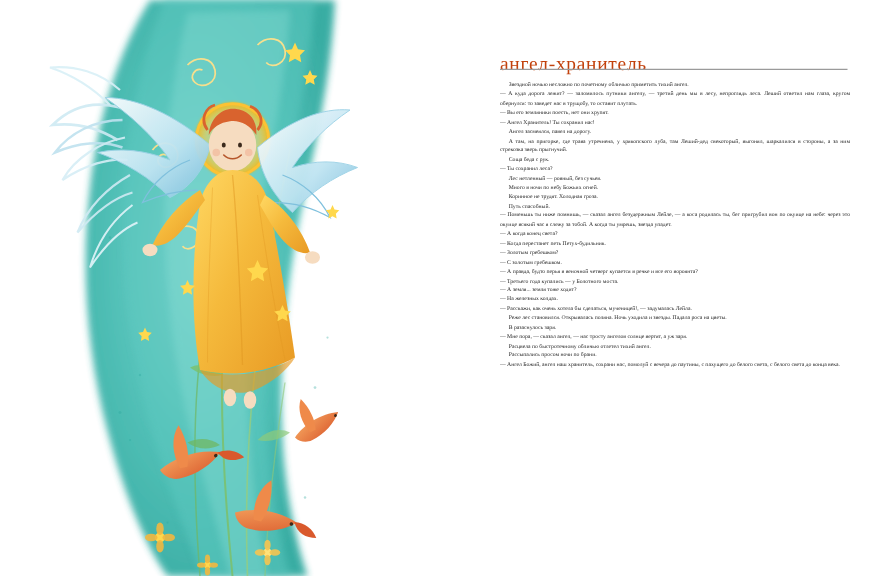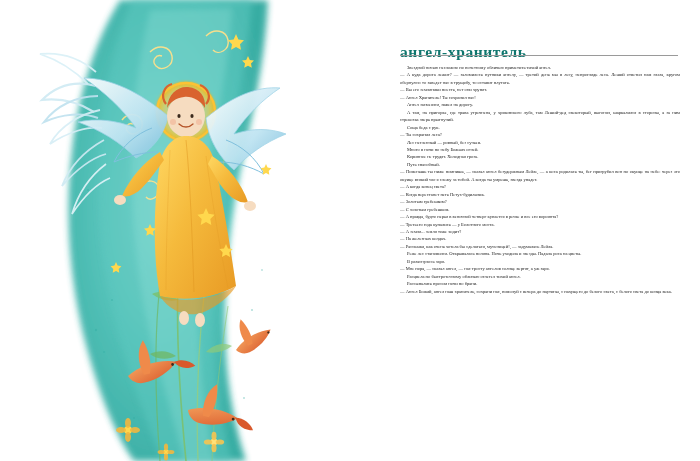--- a/index.html
+++ b/index.html
@@ -42,22 +42,22 @@
     width: 288px;
     height: 461px;
   }
   .article-title {
     position: absolute;
     left: 8px;
     top: 33px;
     font-family: "Liberation Serif", serif;
     font-size: 15.5px;
     letter-spacing: 0.6px;
-    color: #0f766e;
-    font-weight: 700;
+    color: #c2410c;
+    font-weight: 400;
   }
   .title-rule {
     position: absolute;
     left: 8px;
     top: 55px;
     width: 278px;
     height: 1px;
     background: #9a9a9a;
   }
   .body-text {

